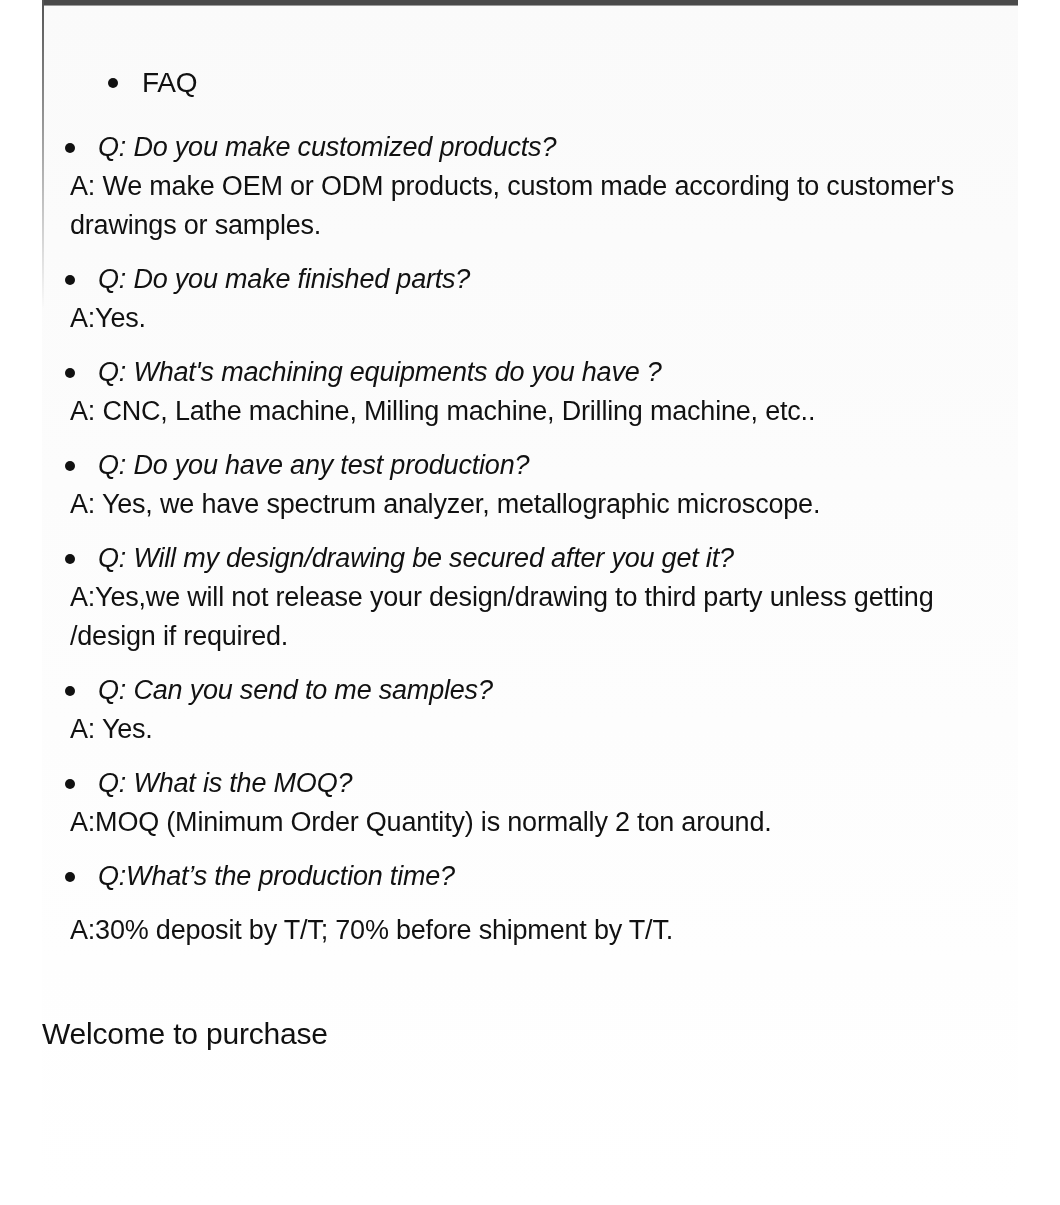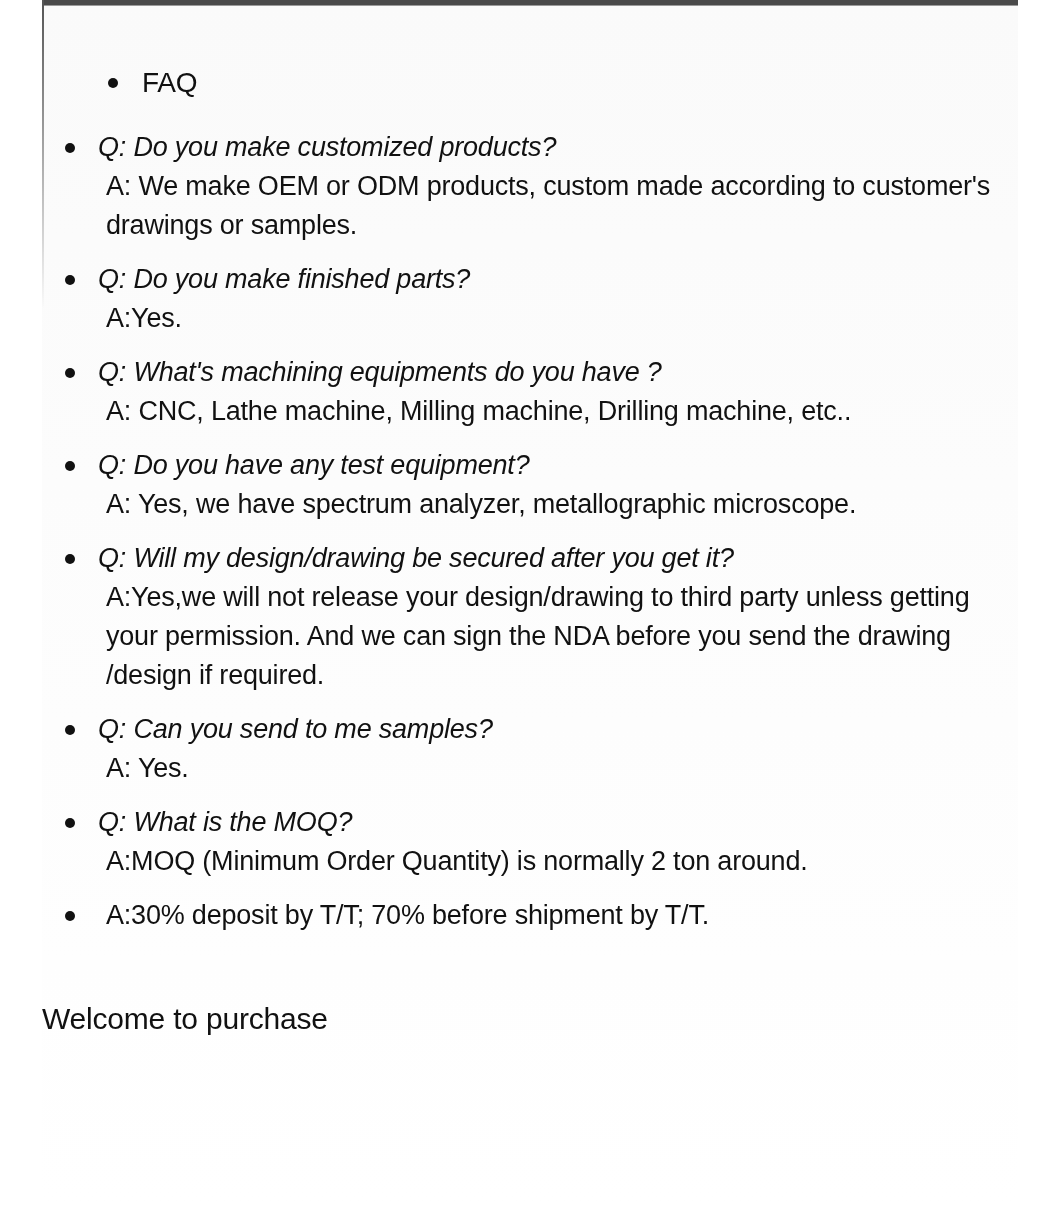--- a/index.html
+++ b/index.html
@@ -71,21 +71,21 @@
   .q .dot {
     position: absolute;
     left: 23px;
     top: 15px;
     width: 10px;
     height: 10px;
     border-radius: 50%;
     background: #111111;
   }
   .a {
-    padding-left: 64px;
+    padding-left: 28px;
   }
   .a.cont {
   }
   .footer {
     margin-top: 64px;
     font-size: 30px;
     line-height: 40px;
     letter-spacing: -0.2px;
   }
 </style>
@@ -124,32 +124,31 @@
       <div class="q line">
         <span class="dot"></span>
         <span>Q: What's machining equipments do you have ?</span>
       </div>
       <div class="a line">A: CNC, Lathe machine, Milling machine, Drilling machine, etc..</div>
     </div>
 
     <div class="item">
       <div class="q line">
         <span class="dot"></span>
-        <span>Q: Do you have any test equipment?</span>
+        <span>Q: Do you have any test production?</span>
       </div>
       <div class="a line">A: Yes, we have spectrum analyzer, metallographic microscope.</div>
     </div>
 
     <div class="item">
       <div class="q line">
         <span class="dot"></span>
         <span>Q: Will my design/drawing be secured after you get it?</span>
       </div>
       <div class="a line">A:Yes,we will not release your design/drawing to third party unless getting</div>
-      <div class="a line cont">your permission. And we can sign the NDA before you send the drawing</div>
       <div class="a line cont">/design if required.</div>
     </div>
 
     <div class="item">
       <div class="q line">
         <span class="dot"></span>
         <span>Q: Can you send to me samples?</span>
       </div>
       <div class="a line">A: Yes.</div>
     </div>
@@ -158,20 +157,21 @@
       <div class="q line">
         <span class="dot"></span>
         <span>Q: What is the MOQ?</span>
       </div>
       <div class="a line">A:MOQ (Minimum Order Quantity) is normally 2 ton around.</div>
     </div>
 
     <div class="item">
       <div class="q line">
         <span class="dot"></span>
+        <span>Q:What’s the production time?</span>
       </div>
     </div>
 
     <div class="item">
       <div class="a line">A:30% deposit by T/T; 70% before shipment by T/T.</div>
     </div>
 
     <div class="footer">Welcome to purchase</div>
 
   </div>

